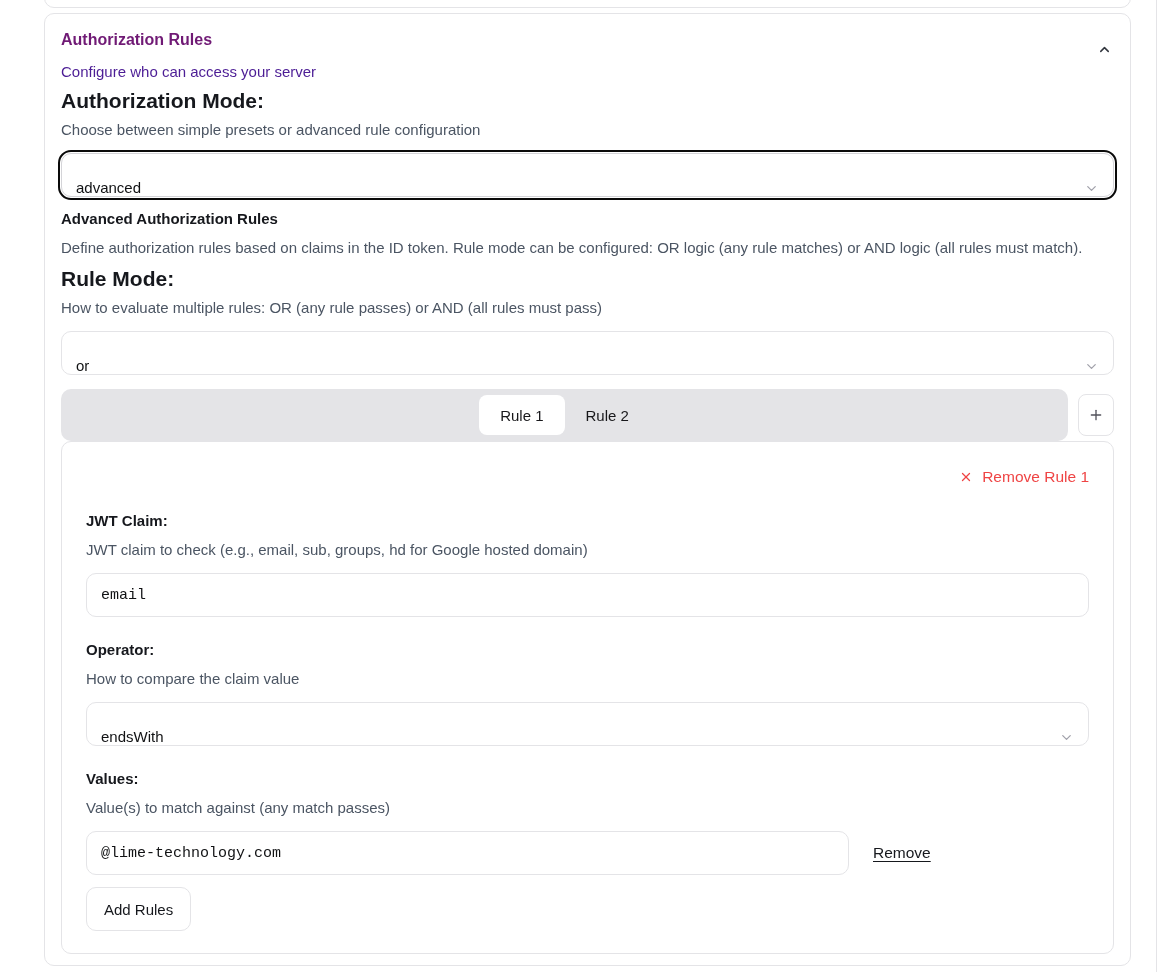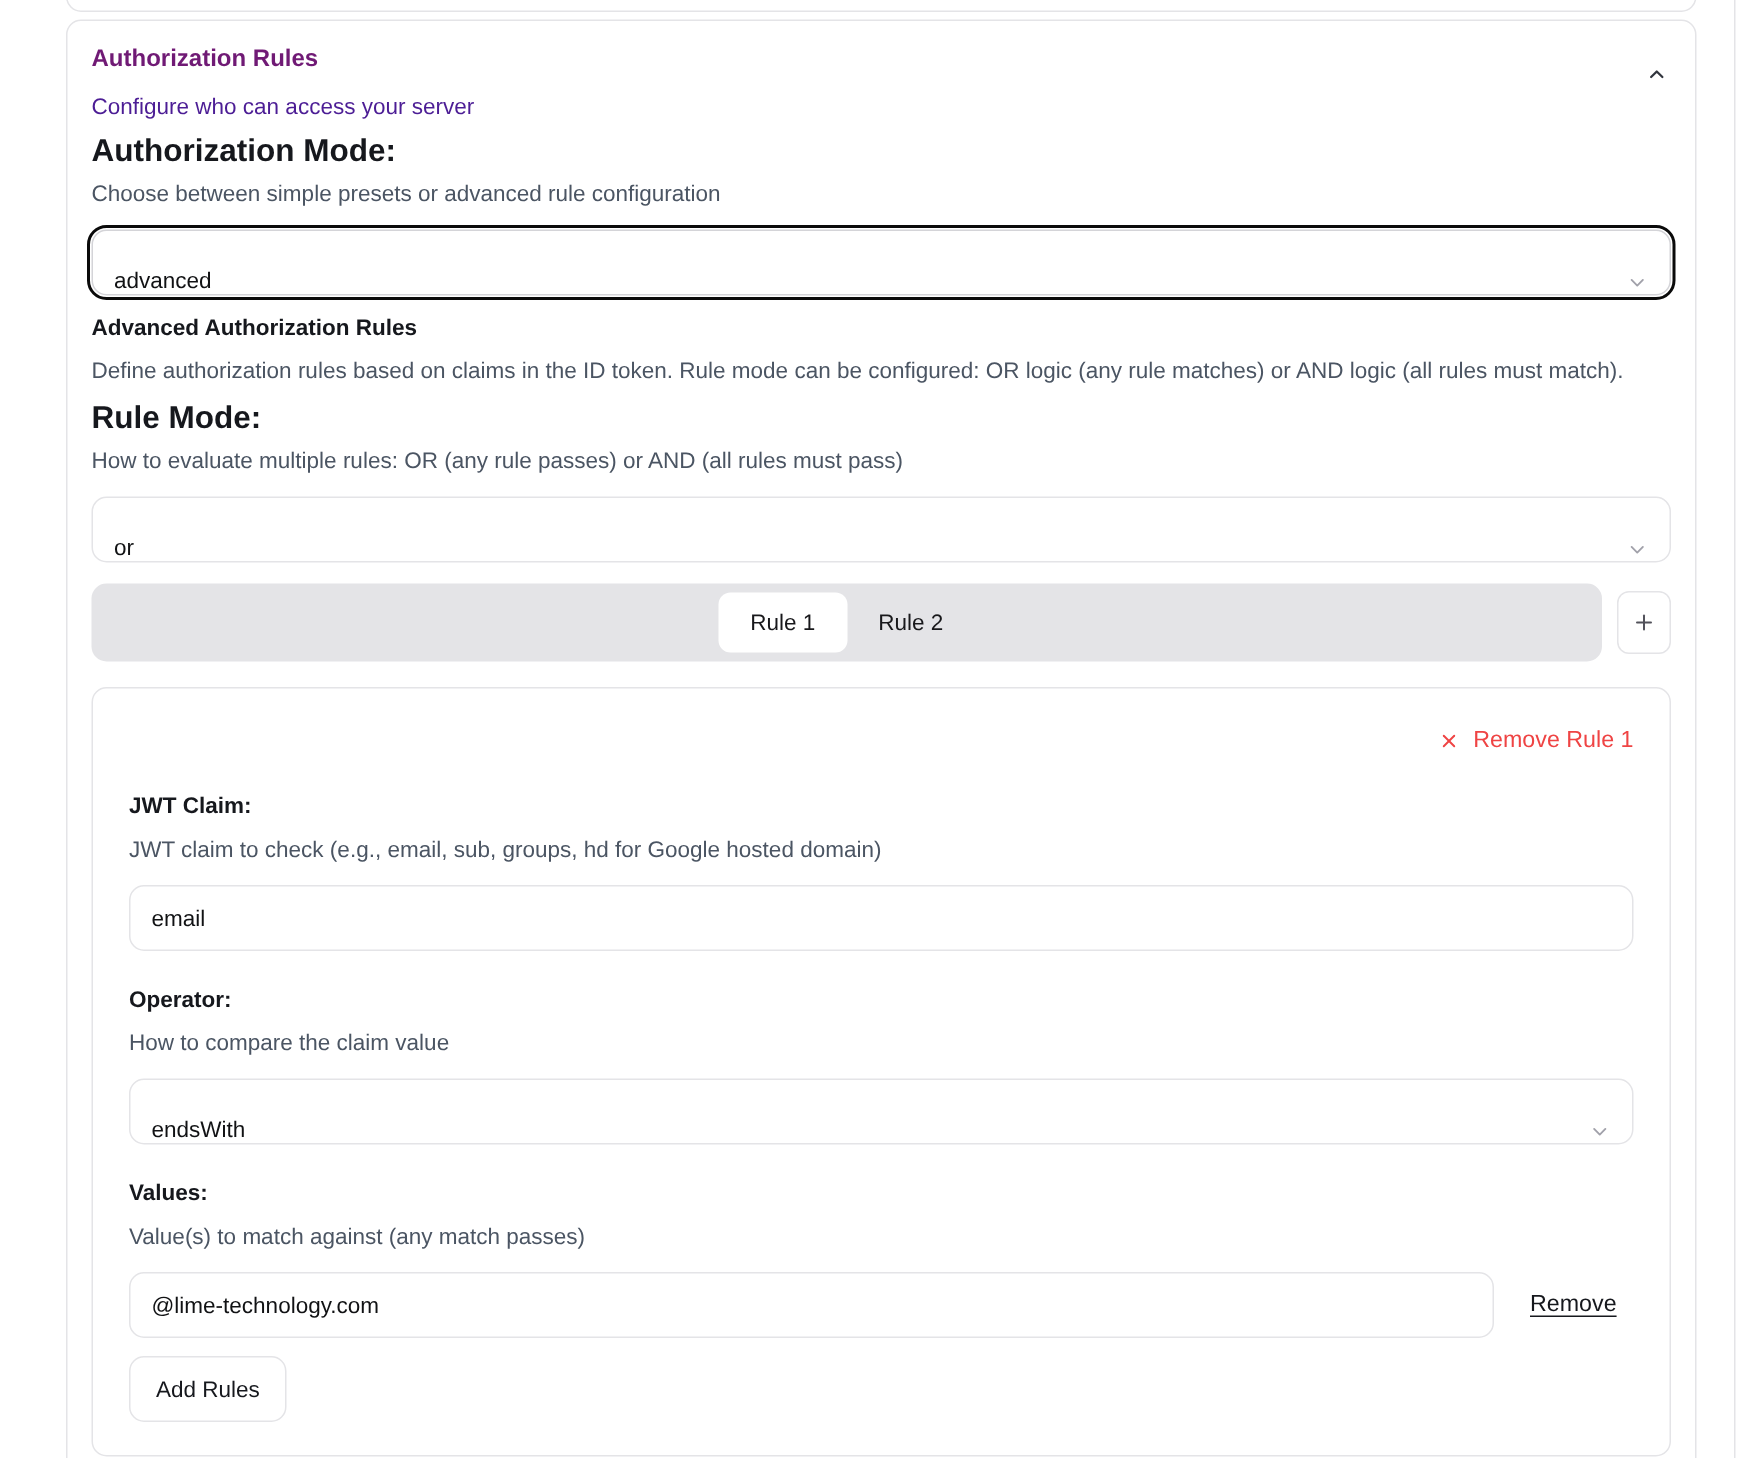--- a/index.html
+++ b/index.html
@@ -30,35 +30,35 @@
 
   .tab-row { margin-top:14px; display:flex; gap:10px; align-items:center; }
   .tab-bar { flex:1; height:52px; background:#e4e4e7; border-radius:10px;
     display:flex; align-items:center; justify-content:center; }
   .tab { height:40px; display:flex; align-items:center; padding:0 21px; font-size:15px;
     font-weight:500; color:#18181b; border-radius:8px; cursor:pointer; }
   .tab.active { background:#ffffff; }
   .add-rule-btn { width:36px; height:42px; border:1px solid #e4e4e7; border-radius:8px;
     background:#fff; display:flex; align-items:center; justify-content:center; cursor:pointer; }
 
-  .rule-card { margin-top:17px; border:1px solid #e4e4e7; border-radius:10px; background:#fff;
+  .rule-card { border:1px solid #e4e4e7; border-radius:10px; background:#fff;
     padding:24px 24px 22px 24px; }
   .remove-rule-row { display:flex; justify-content:flex-end; align-items:center; gap:9px;
     height:22px; color:#ef4444; font-size:15.5px; cursor:pointer; }
 
   .rule-label { margin-top:24px; font-size:15px; line-height:18px; font-weight:700; color:#16181d; }
   .rule-label.first { margin-top:24px; }
   .rule-desc { margin-top:11px; font-size:15px; line-height:18px; color:#4b5563; }
 
   .text-input { margin-top:14px; display:block; width:100%; height:44px; border:1px solid #e4e4e7;
     border-radius:10px; padding:0 14px; font-size:15px; color:#111214;
-    font-family:Liberation Sans, sans-serif; background:#fff; outline:none; }
+    font-family:Liberation Mono, monospace; background:#fff; outline:none; }
 
   .value-row { margin-top:14px; display:flex; align-items:center; }
-  .value-input { margin-top:0; width:910px; flex:none; }
+  .value-input { margin-top:0; width:763px; flex:none; }
   .remove-link { margin-left:24px; font-size:15.5px; font-weight:500; color:#16181d;
     text-decoration:underline; text-underline-offset:3px; cursor:pointer; }
 
   .add-item-btn { margin-top:12px; height:44px; padding:0 17px; border:1px solid #e4e4e7;
     border-radius:10px; background:#fff; font-size:15px; color:#16181d;
     font-family:"Liberation Sans", sans-serif; display:inline-flex; align-items:center; cursor:pointer; }
 
   svg { display:block; }
 </style>
 </head>

